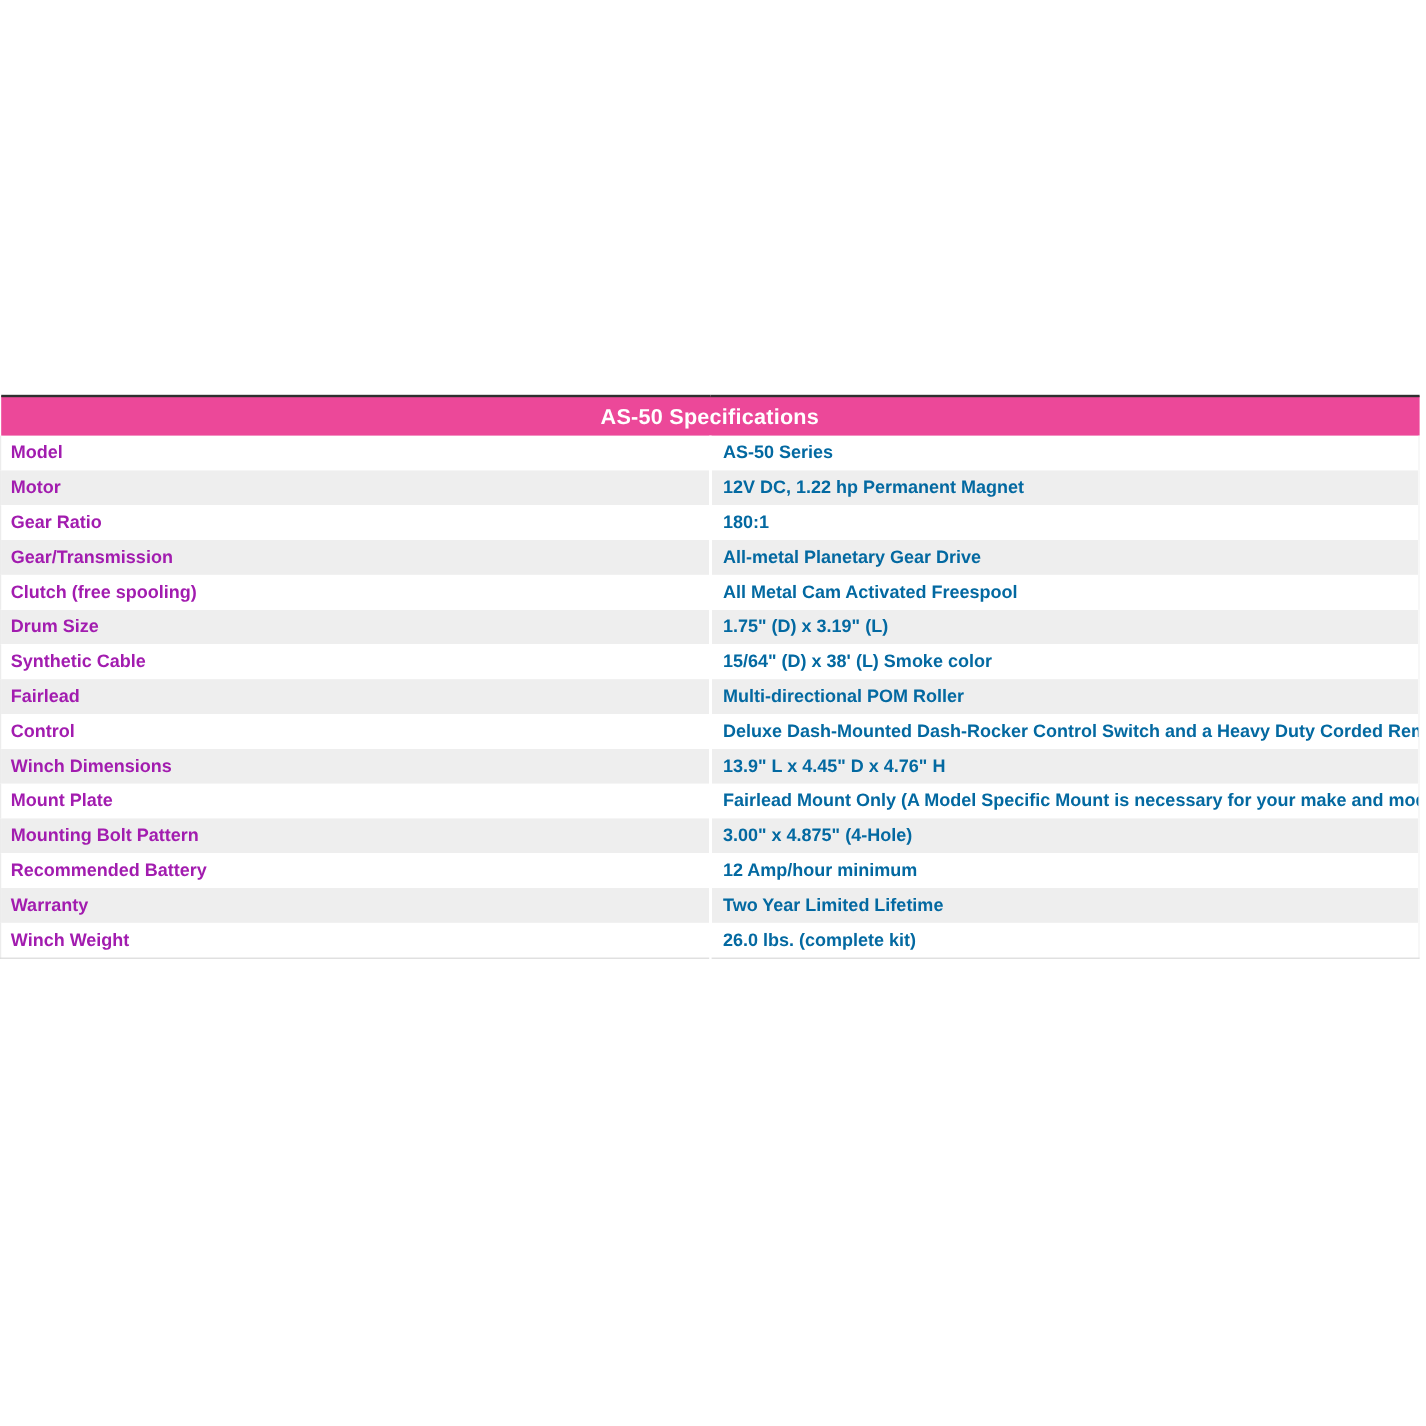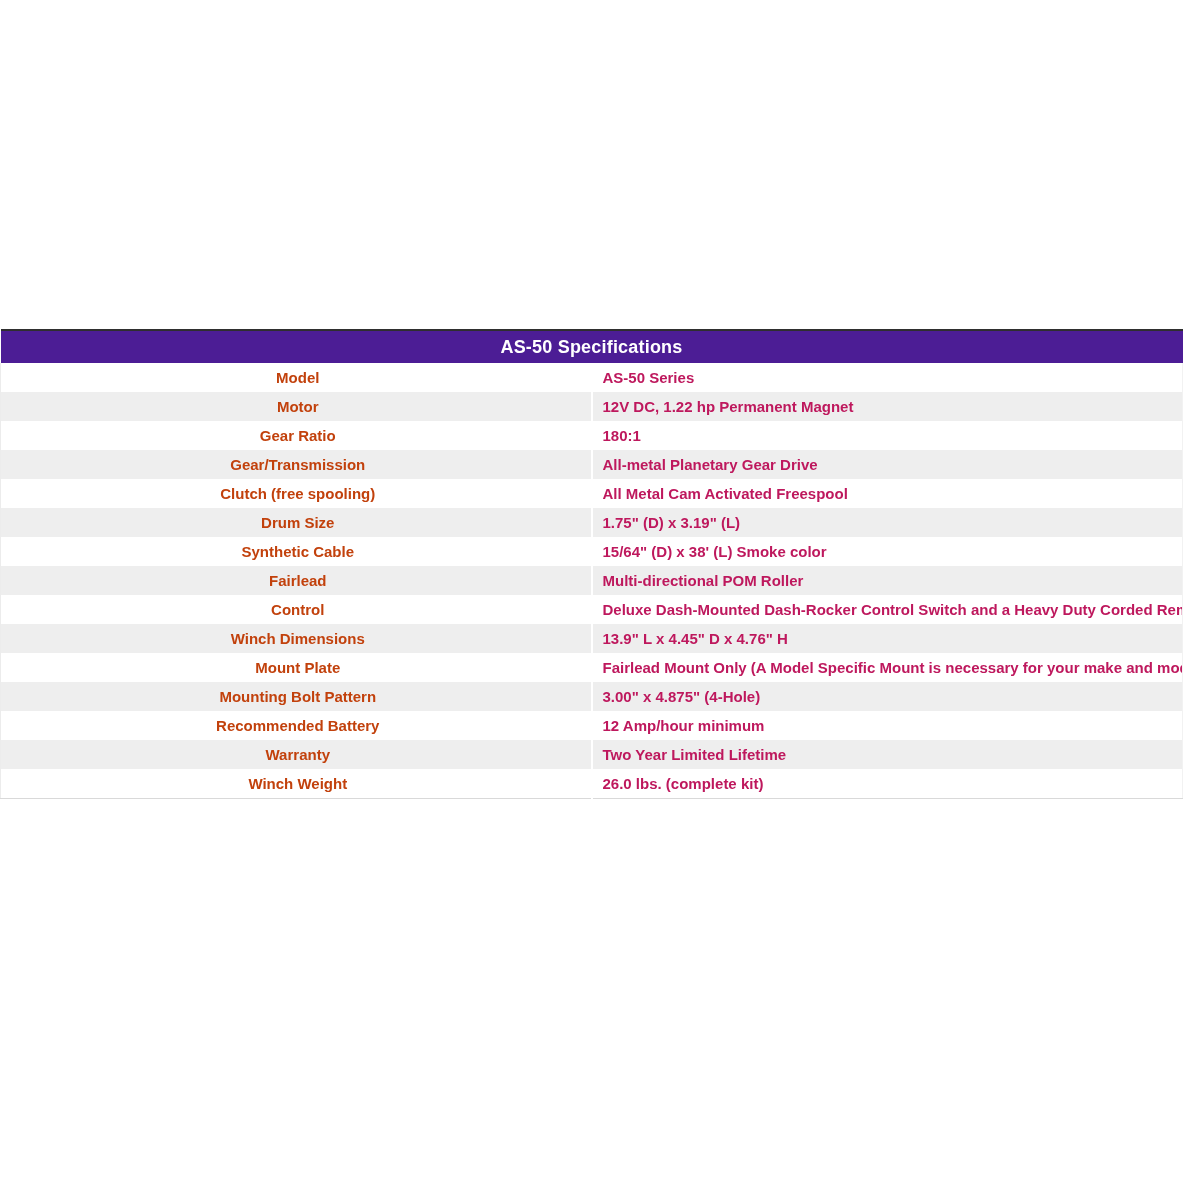--- a/index.html
+++ b/index.html
@@ -23,53 +23,52 @@
     left: 0;
     width: 1183px;
   }
   table.spec-table {
     width: 100%;
     border-collapse: collapse;
     table-layout: fixed;
   }
   table.spec-table * { box-sizing: border-box; }
   th.spec-title {
-    background: #4c1d95;
+    background: #ec4899;
     color: #ffffff;
     font-size: 18px;
     font-weight: bold;
     text-align: center;
     height: 32px;
     line-height: 32px;
     padding: 0;
     border-top: 2px solid #2f2f2f;
     letter-spacing: 0.2px;
   }
   tbody.spec-body {
     border-left: 1px solid #ececec;
     border-right: 1px solid #f2f2f2;
     border-bottom: 1px solid #d9d9d9;
   }
   tr.spec-row { background: #ffffff; }
   tr.spec-row:nth-child(even) { background: #eeeeee; }
   td.spec-label {
     width: 212px;
-    color: #c2410c;
+    color: #a21caf;
     font-size: 15px;
     font-weight: bold;
     height: 29px;
     padding: 0 4px 0 8px;
     border-right: 2px solid #ffffff;
     white-space: nowrap;
     overflow: hidden;
     vertical-align: middle;
-    text-align: center;
   }
   td.spec-value {
-    color: #be185d;
+    color: #0369a1;
     font-size: 15px;
     font-weight: bold;
     height: 29px;
     padding: 0 6px 0 10px;
     white-space: nowrap;
     overflow: hidden;
     vertical-align: middle;
   }
 </style>
 </head>

